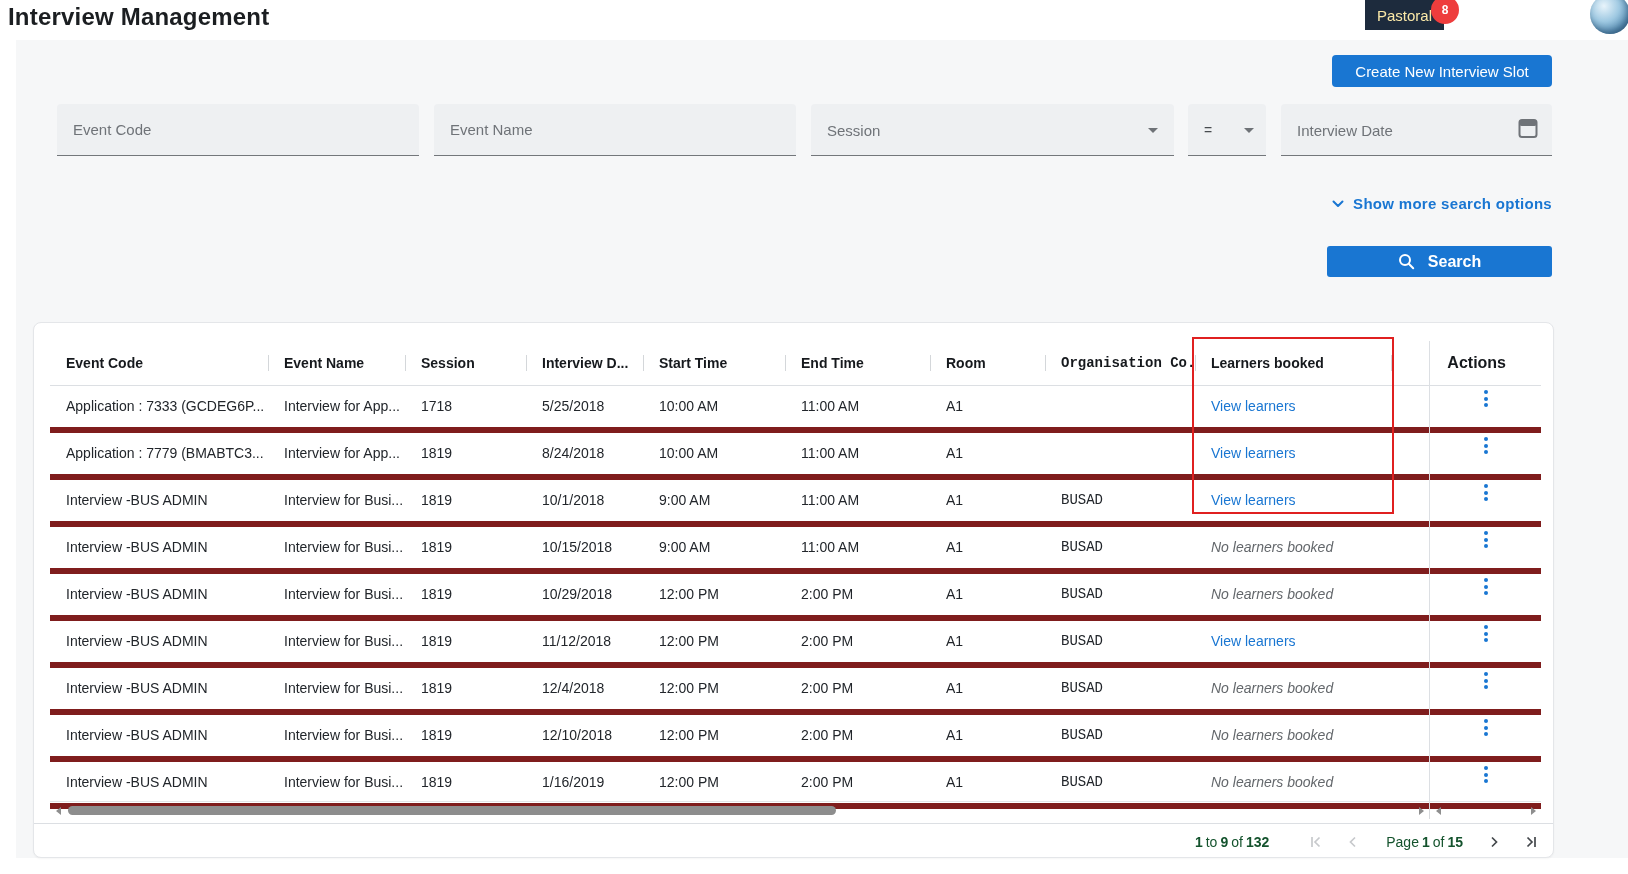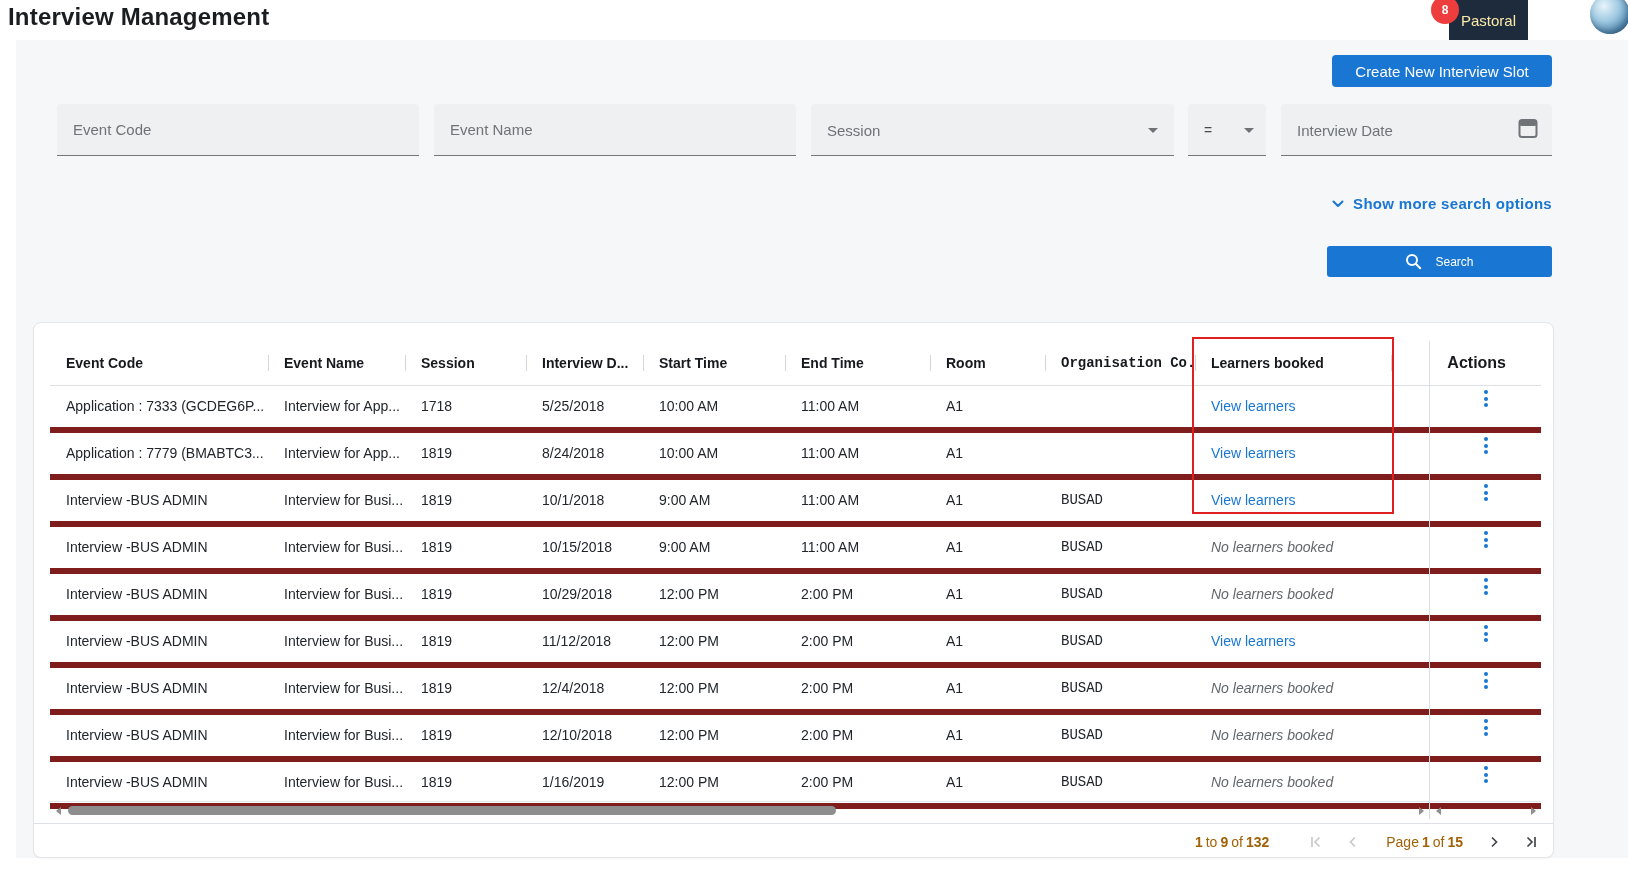--- a/index.html
+++ b/index.html
@@ -2,34 +2,34 @@
 <html style="--blue: #1976d2; --link: #1976d2; --navy: #1d2b3d; --badge_red: #ee3d3d; --highlight_red: #e02020; --pastoral_text: #fbe9a8;"><head>
 <meta charset="utf-8">
 <style>
   html,body{margin:0;padding:0;}
   body{
     width:1628px;height:874px;position:relative;overflow:hidden;
     background:#ffffff;font-family:"Liberation Sans",sans-serif;color:#22262b;
   }
   
   .page-title{position:absolute;left:8px;top:0;font-size:24px;font-weight:600;color:#1b1e21;line-height:34px;letter-spacing:.2px;}
-  .pastoral-chip{position:absolute;left:1449px;top:0;width:79px;height:40px;background:var(--navy,#1d2b3d);
+  .pastoral-chip{position:absolute;left:1365px;top:0;width:79px;height:30px;background:var(--navy,#1d2b3d);
     color:var(--pastoral_text,#fbe9a8);font-size:15px;display:flex;align-items:center;justify-content:center;cursor:pointer;}
   .notif-badge{position:absolute;left:1431px;top:-4px;width:28px;height:28px;border-radius:50%;
     background:var(--badge_red,#ee3d3d);color:#fff;font-size:12px;font-weight:700;display:flex;align-items:center;justify-content:center;z-index:2;}
   .avatar{position:absolute;left:1590px;top:-6px;width:40px;height:40px;border-radius:50%;
     background:radial-gradient(circle at 35% 30%,#e8f4fb 0%,#9fc9e2 40%,#5e93b8 70%,#39658b 100%);
     box-shadow:inset -2px -3px 6px rgba(20,50,80,.45);cursor:pointer;}
   
   .panel{position:absolute;left:16px;top:40px;width:1612px;height:818px;background:#f6f7f8;}
   
   .btn-create{position:absolute;left:1332px;top:55px;width:220px;height:32px;border-radius:4px;
     background:var(--blue,#1976d2);color:#fff;font-size:15px;display:flex;align-items:center;justify-content:center;cursor:pointer;}
   .btn-search{position:absolute;left:1327px;top:246px;width:225px;height:31px;border-radius:3px;
-    background:var(--blue,#1976d2);color:#fff;font-size:12px;display:flex;align-items:center;justify-content:center;gap:13px;cursor:pointer;}
+    background:var(--blue,#1976d2);color:#fff;font-size:16px;display:flex;align-items:center;justify-content:center;gap:13px;cursor:pointer;font-weight:bold;}
   .show-more{position:absolute;right:76px;top:195px;display:flex;align-items:center;gap:9px;
     color:var(--blue,#1976d2);font-size:15px;font-weight:600;cursor:pointer;letter-spacing:.3px;}
   
   .field{position:absolute;top:104px;height:52px;background:#eef0f2;border-bottom:1px solid #73777b;border-radius:4px 4px 0 0;box-sizing:border-box;}
   .field input{width:100%;height:100%;background:transparent;border:0;outline:0;padding:0 16px;box-sizing:border-box;
     font-size:15px;color:#3c4043;font-family:inherit;}
   .field input::placeholder{color:#6f7378;opacity:1;}
   .field .ph{position:absolute;left:16px;top:50%;transform:translateY(-50%);color:#6f7378;font-size:15px;}
   .field .val{position:absolute;left:16px;top:50%;transform:translateY(-50%);color:#474b4f;font-size:14px;}
   .tri{position:absolute;right:16px;top:50%;margin-top:-2px;width:0;height:0;
@@ -70,21 +70,21 @@
     display:flex;align-items:center;}
   .hs1{flex:1;position:relative;height:100%;display:flex;align-items:center;}
   .hs-arrow{width:16px;height:100%;display:flex;align-items:center;justify-content:center;cursor:pointer;flex:none;}
   .tri-l{width:0;height:0;border-top:4.5px solid transparent;border-bottom:4.5px solid transparent;border-right:5.5px solid #8e8e8e;}
   .tri-r{width:0;height:0;border-top:4.5px solid transparent;border-bottom:4.5px solid transparent;border-left:5.5px solid #8e8e8e;}
   .thumb{position:absolute;left:18px;width:768px;height:9px;border-radius:5px;background:#8d8d8d;cursor:grab;}
   .hs-div{width:1px;height:17px;background:#d8dadd;}
   .hs2{width:111px;height:100%;display:flex;align-items:center;justify-content:space-between;}
   
   .tfooter{position:absolute;left:0;right:0;top:500px;height:35px;border-top:1px solid #dcdfe3;
-    display:flex;align-items:center;justify-content:flex-end;gap:38px;padding-right:14px;font-size:14px;color:#a16207;}
+    display:flex;align-items:center;justify-content:flex-end;gap:38px;padding-right:14px;font-size:14px;color:#14532d;}
   .tfooter b{font-weight:700;}
   .sum span,.pgtxt span{margin:0 3px;}
   .pagenav{display:flex;align-items:center;gap:20px;}
   .pg-ic{width:17px;height:17px;cursor:pointer;display:flex;align-items:center;justify-content:center;}
   .pg-ic svg{display:block;}
   .pgtxt{margin:0 2px;}
 </style>
 </head>
 <body>
 

